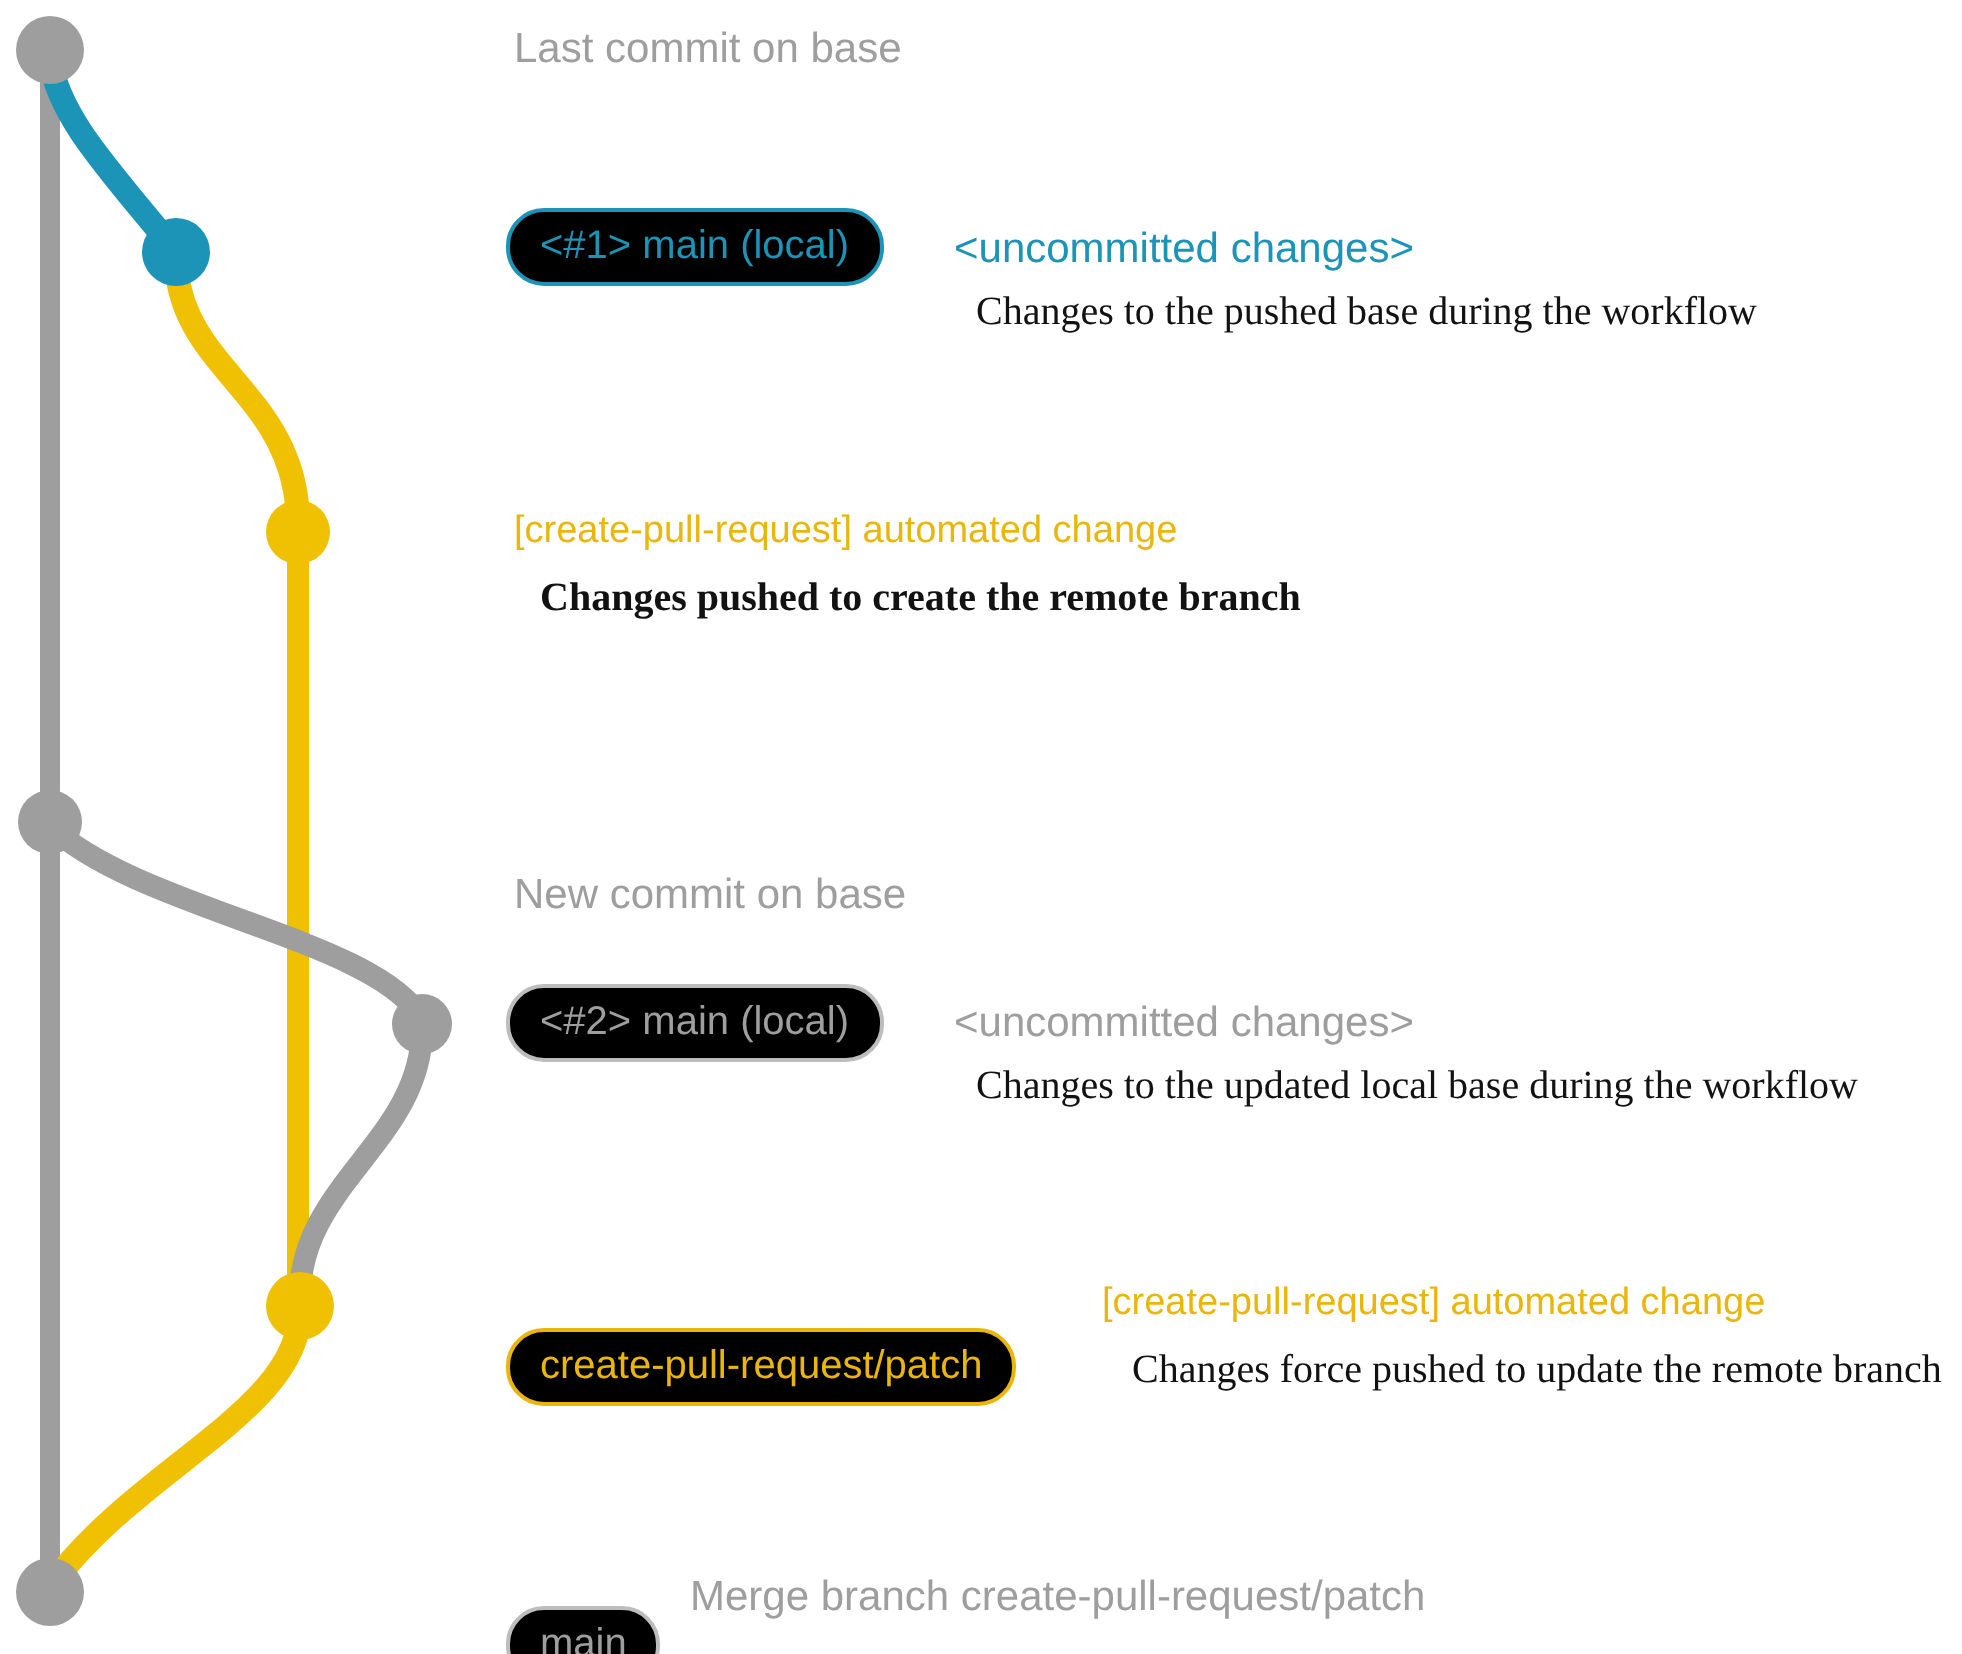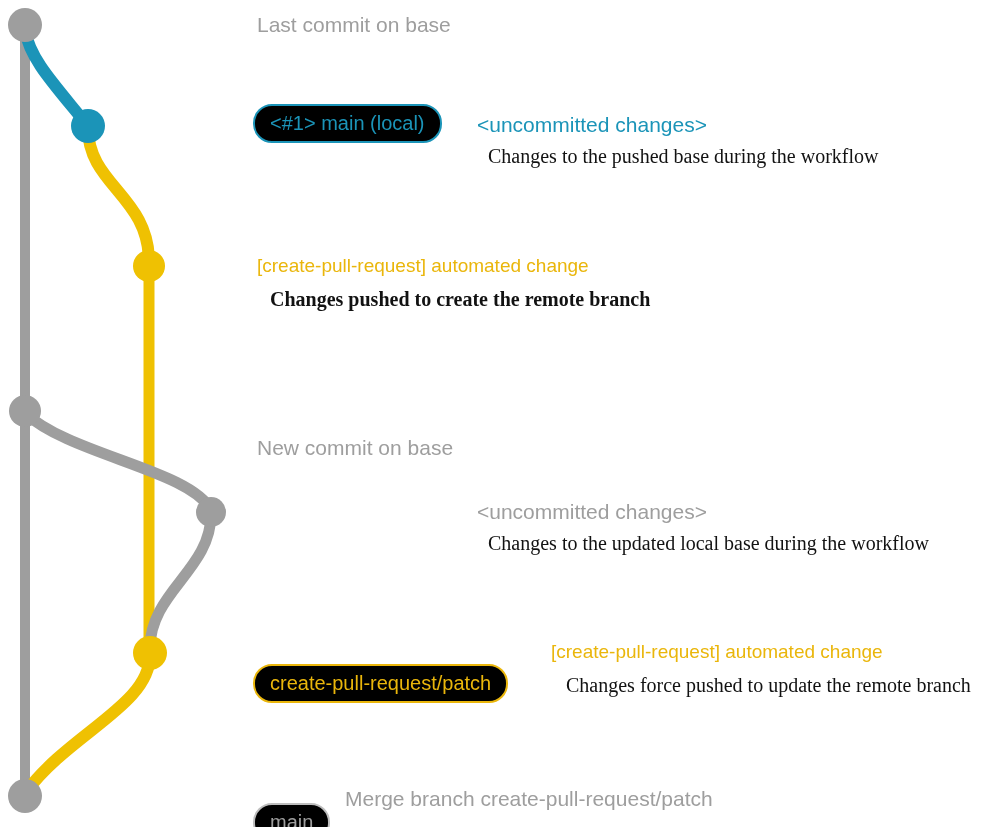--- a/index.html
+++ b/index.html
@@ -65,20 +65,21 @@
 
   <div class="badge badge-blue" style="left:253px; top:104px;">&lt;#1&gt; main (local)</div>
   <div class="lbl blue-text" style="left:477px; top:112px;">&lt;uncommitted changes&gt;</div>
   <div class="lbl serif-desc" style="left:488px; top:144px;">Changes to the pushed base during the workflow</div>
 
   <div class="lbl yellow-text" style="left:257px; top:255px;">[create-pull-request] automated change</div>
   <div class="lbl serif-desc" style="left:270px; top:287px;font-weight:bold;">Changes pushed to create the remote branch</div>
 
   <div class="lbl gray-heading" style="left:257px; top:399px;margin-top:36px;">New commit on base</div>
 
+  <div class="badge badge-gray" style="left:253px; top:492px;">&lt;#2&gt; main (local)</div>
   <div class="lbl gray-heading" style="left:477px; top:499px;">&lt;uncommitted changes&gt;</div>
   <div class="lbl serif-desc" style="left:488px; top:531px;">Changes to the updated local base during the workflow</div>
 
   <div class="badge badge-yellow" style="left:253px; top:636px;">create-pull-request/patch</div>
   <div class="lbl yellow-text" style="left:551px; top:641px;">[create-pull-request] automated change</div>
   <div class="lbl serif-desc" style="left:566px; top:673px;">Changes force pushed to update the remote branch</div>
 
   <div class="badge badge-gray" style="left:253px; top:778px;margin-top:25px;">main</div>
   <div class="lbl gray-heading" style="left:345px; top:786px;">Merge branch create-pull-request/patch</div>
 

